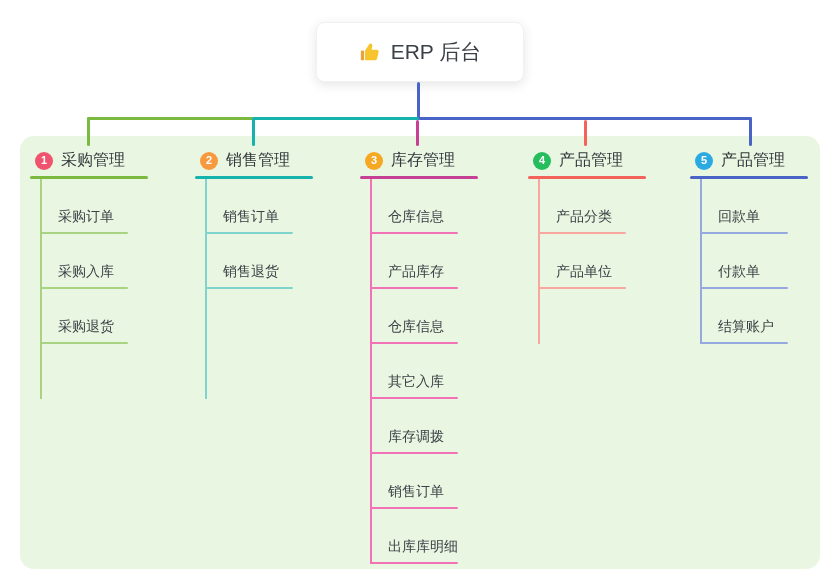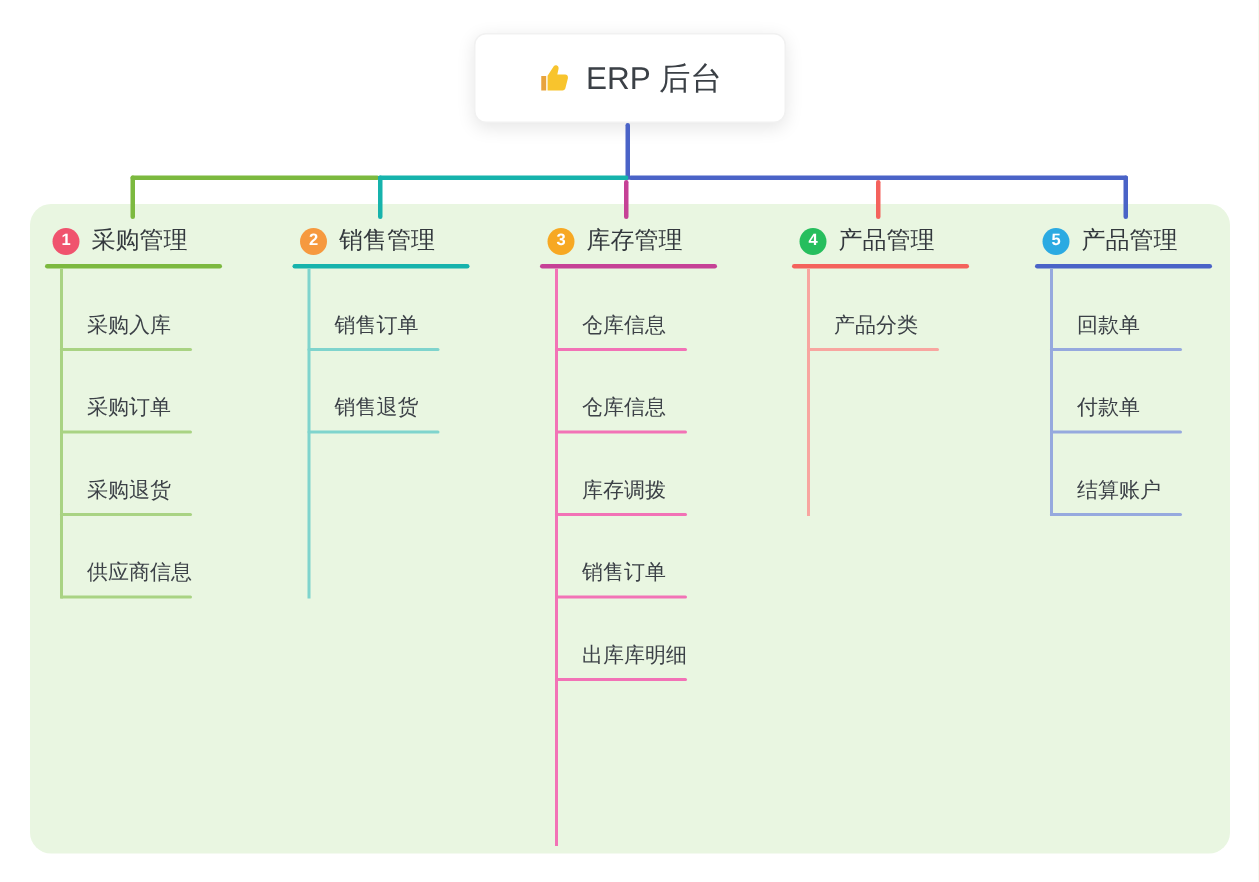--- a/index.html
+++ b/index.html
@@ -79,35 +79,31 @@
 
 <div class="branch b1">
   <div class="branch-title">
     <span class="badge" style="background-color: rgb(240, 83, 110);">1</span>
     <span class="t">采购管理</span>
   </div>
   <div class="title-underline" style="background-color: rgb(124, 185, 63);"></div>
   <div class="children">
     <div class="trunk" style="background-color: rgb(169, 211, 131);"></div>
     <div class="child">
+      <span class="child-label">采购订单</span>
+      <div class="child-line" style="background-color: rgb(169, 211, 131);"></div>
+    </div>
+    <div class="child">
       <span class="child-label">采购入库</span>
       <div class="child-line" style="background-color: rgb(169, 211, 131);"></div>
     </div>
     <div class="child">
-      <span class="child-label">采购订单</span>
-      <div class="child-line" style="background-color: rgb(169, 211, 131);"></div>
-    </div>
-    <div class="child">
       <span class="child-label">采购退货</span>
       <div class="child-line" style="background-color: rgb(169, 211, 131);"></div>
     </div>
-    <div class="child">
-      <span class="child-label">供应商信息</span>
-      <div class="child-line" style="background-color: rgb(169, 211, 131);"></div>
-    </div>
   </div>
 </div>
 
 <div class="branch b2">
   <div class="branch-title">
     <span class="badge" style="background-color: rgb(246, 153, 63);">2</span>
     <span class="t">销售管理</span>
   </div>
   <div class="title-underline" style="background-color: rgb(22, 179, 172);"></div>
   <div class="children">
@@ -129,21 +125,29 @@
     <span class="t">库存管理</span>
   </div>
   <div class="title-underline" style="background-color: rgb(198, 65, 150);"></div>
   <div class="children">
     <div class="trunk" style="background-color: rgb(242, 114, 182);"></div>
     <div class="child">
       <span class="child-label">仓库信息</span>
       <div class="child-line" style="background-color: rgb(242, 114, 182);"></div>
     </div>
     <div class="child">
+      <span class="child-label">产品库存</span>
+      <div class="child-line" style="background-color: rgb(242, 114, 182);"></div>
+    </div>
+    <div class="child">
       <span class="child-label">仓库信息</span>
+      <div class="child-line" style="background-color: rgb(242, 114, 182);"></div>
+    </div>
+    <div class="child">
+      <span class="child-label">其它入库</span>
       <div class="child-line" style="background-color: rgb(242, 114, 182);"></div>
     </div>
     <div class="child">
       <span class="child-label">库存调拨</span>
       <div class="child-line" style="background-color: rgb(242, 114, 182);"></div>
     </div>
     <div class="child">
       <span class="child-label">销售订单</span>
       <div class="child-line" style="background-color: rgb(242, 114, 182);"></div>
     </div>
@@ -159,20 +163,24 @@
     <span class="badge" style="background-color: rgb(38, 190, 93);">4</span>
     <span class="t">产品管理</span>
   </div>
   <div class="title-underline" style="background-color: rgb(244, 98, 92);"></div>
   <div class="children">
     <div class="trunk" style="background-color: rgb(248, 166, 160);"></div>
     <div class="child">
       <span class="child-label">产品分类</span>
       <div class="child-line" style="background-color: rgb(248, 166, 160);"></div>
     </div>
+    <div class="child">
+      <span class="child-label">产品单位</span>
+      <div class="child-line" style="background-color: rgb(248, 166, 160);"></div>
+    </div>
   </div>
 </div>
 
 <div class="branch b5">
   <div class="branch-title">
     <span class="badge" style="background-color: rgb(43, 170, 226);">5</span>
     <span class="t">产品管理</span>
   </div>
   <div class="title-underline" style="background-color: rgb(74, 99, 199);"></div>
   <div class="children">

